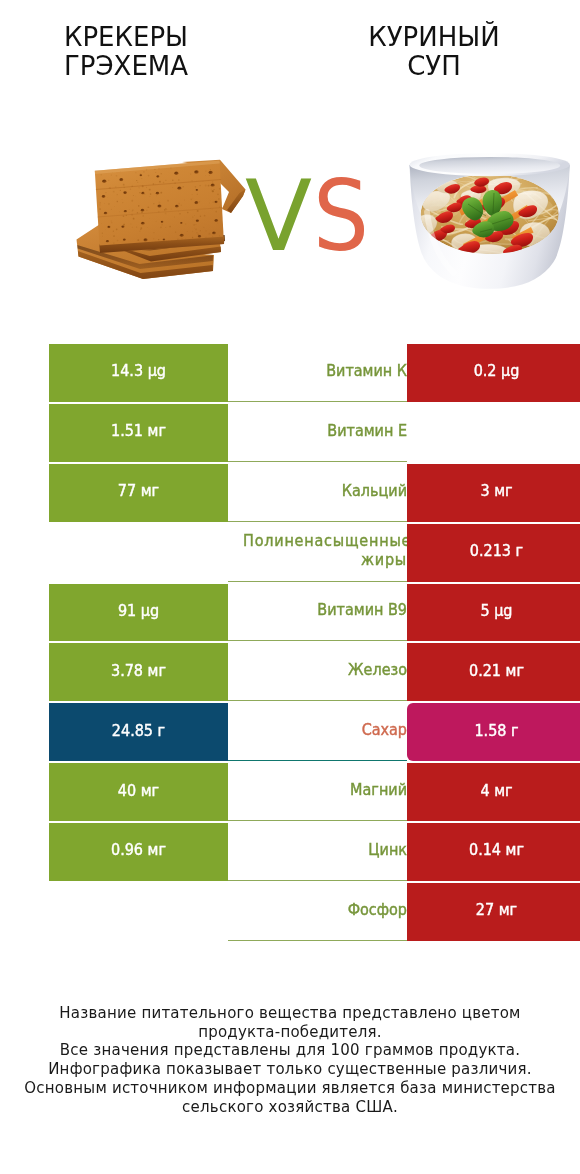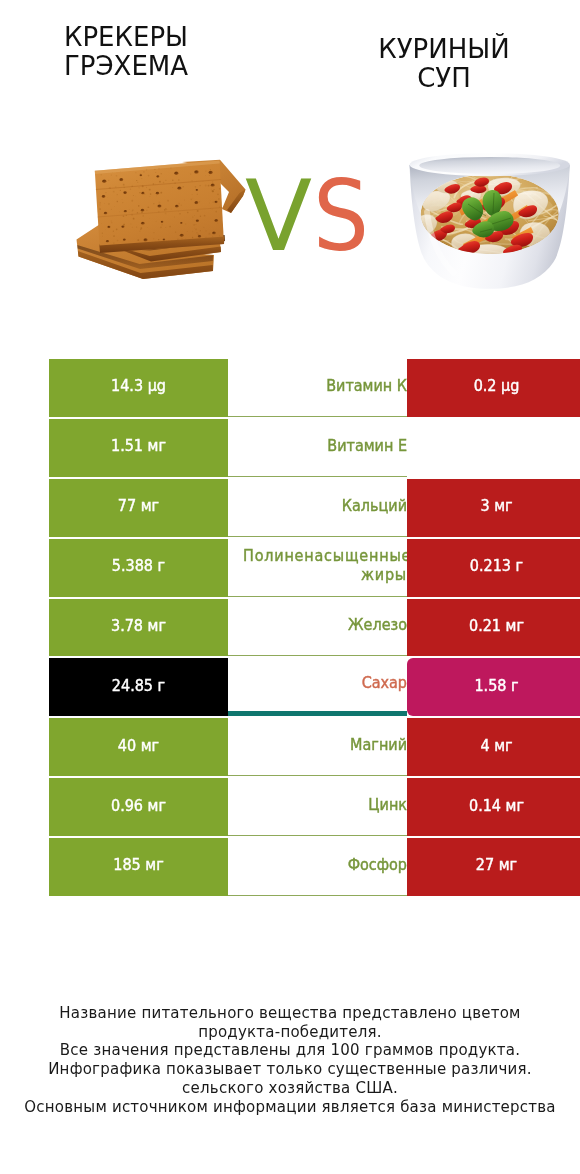--- a/index.html
+++ b/index.html
@@ -4,48 +4,48 @@
 <title>vs</title>
 <style>
   html,body{margin:0;padding:0;}
   body{width:580px;height:1174px;background:#ffffff;position:relative;overflow:hidden;
        font-family:"DejaVu Sans",sans-serif;}
 
   #header{position:absolute;left:0;top:0;width:580px;height:120px;}
   .title{position:absolute;top:23.1px;text-align:center;font-size:26px;line-height:29px;
          color:#111111;font-weight:400;}
   #title-left{left:0;width:252px;}
-  #title-right{left:318px;width:252px;margin-top:12px;}
+  #title-right{left:308px;width:252px;}
 
   #hero{position:absolute;left:0;top:0;width:580px;height:330px;margin-left:20px;}
   #img-left{position:absolute;left:40px;top:145px;}
   #img-right{position:absolute;left:383px;top:150px;}
   #vs{position:absolute;left:230px;top:167px;font-size:98px;line-height:98px;
       font-weight:400;white-space:nowrap;}
   #vs .v{color:#79A22E;font-family:"DejaVu Sans",sans-serif;margin-left:-5px;}
   #vs .s{color:#E0664A;font-family:"DejaVu Sans Condensed","DejaVu Sans",sans-serif;margin-left:1px;}
 
-  #table{position:absolute;left:21px;top:359px;width:426px;padding-left:28px;}
+  #table{position:absolute;left:21px;top:344px;width:426px;padding-left:28px;}
   .row{position:relative;height:59.88px;}
   .cell{position:absolute;top:0;height:57.9px;width:179px;box-sizing:border-box;
         display:flex;align-items:center;justify-content:center;text-align:center;
         font-family:"DejaVu Sans Condensed","DejaVu Sans",sans-serif;font-weight:400;font-size:16px;line-height:19px;
         -webkit-text-stroke:0.42px currentColor;}
   .cell span{position:relative;top:-2px;}
   .cell-left{left:0;color:#ffffff;}
   .cell-mid{left:179px;overflow:hidden;}
   .cell-mid span{display:block;width:179px;text-align:right;}
   .cell-mid.narrow span{letter-spacing:0.8px;text-indent:15px;}
   .cell-right{left:358px;color:#ffffff;}
   .win-left  .cell-left {background:#80A62E;}
   .win-left  .cell-right{background:#b91c1c;}
-  .win-right .cell-left {background:#000000;}
+  .win-right .cell-left {background:#0c4a6e;}
   .win-right .cell-right{background:#be185d;border-radius:6px;}
   .win-left  .cell-mid  {color:#77963B;border-bottom:1px solid #8fa95a;}
-  .win-right .cell-mid  {color:#CF6A4F;border-bottom:5px solid #0f766e;}
+  .win-right .cell-mid  {color:#CF6A4F;border-bottom:1px solid #0f766e;}
 
   #footer{position:absolute;left:0;top:1003px;width:580px;text-align:center;
           font-family:"DejaVu Sans Condensed","DejaVu Sans",sans-serif;font-size:16.7px;letter-spacing:0.22px;
           line-height:18.7px;color:#1a1a1a;font-weight:300;}
   #footer div{white-space:nowrap;}
 </style>
 </head>
 <body>
 
 <div id="header">
@@ -603,32 +603,40 @@
         <span>77 мг</span>
       </div>
    <div class="cell cell-mid">
         <span>Кальций</span>
       </div>
    <div class="cell cell-right">
         <span>3 мг</span>
       </div>
   </div>
   <div class="row win-left">
-   <div class="cell cell-left">
-        <span>5.388 г</span>
-      </div>
    <div class="cell cell-mid narrow">
         <span>Полиненасыщенные жиры</span>
       </div>
    <div class="cell cell-right">
         <span>0.213 г</span>
       </div>
   </div>
   <div class="row win-left">
    <div class="cell cell-left">
+        <span>91 µg</span>
+      </div>
+   <div class="cell cell-mid">
+        <span>Витамин B9</span>
+      </div>
+   <div class="cell cell-right">
+        <span>5 µg</span>
+      </div>
+  </div>
+  <div class="row win-left">
+   <div class="cell cell-left">
         <span>3.78 мг</span>
       </div>
    <div class="cell cell-mid">
         <span>Железо</span>
       </div>
    <div class="cell cell-right">
         <span>0.21 мг</span>
       </div>
   </div>
   <div class="row win-right">
@@ -658,32 +666,29 @@
         <span>0.96 мг</span>
       </div>
    <div class="cell cell-mid">
         <span>Цинк</span>
       </div>
    <div class="cell cell-right">
         <span>0.14 мг</span>
       </div>
   </div>
   <div class="row win-left">
-   <div class="cell cell-left">
-        <span>185 мг</span>
-      </div>
    <div class="cell cell-mid">
         <span>Фосфор</span>
       </div>
    <div class="cell cell-right">
         <span>27 мг</span>
       </div>
   </div>
 </div>
 
 <div id="footer">
   <div>Название питательного вещества представлено цветом</div>
   <div>продукта-победителя.</div>
   <div>Все значения представлены для 100 граммов продукта.</div>
   <div>Инфографика показывает только существенные различия.</div>
+  <div>Основным источником информации является база министерства</div>
   <div>сельского хозяйства США.</div>
-  <div>Основным источником информации является база министерства</div>
 </div>
 
 </body></html>

